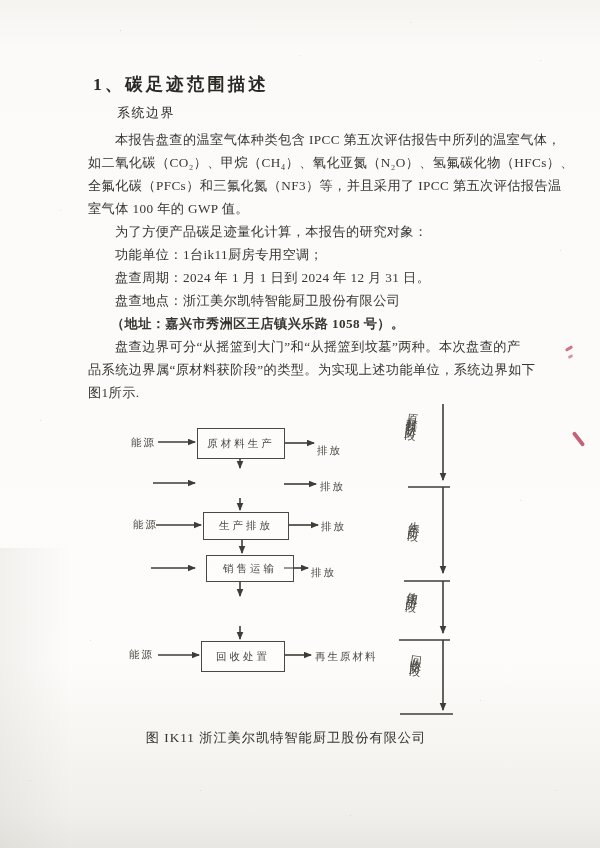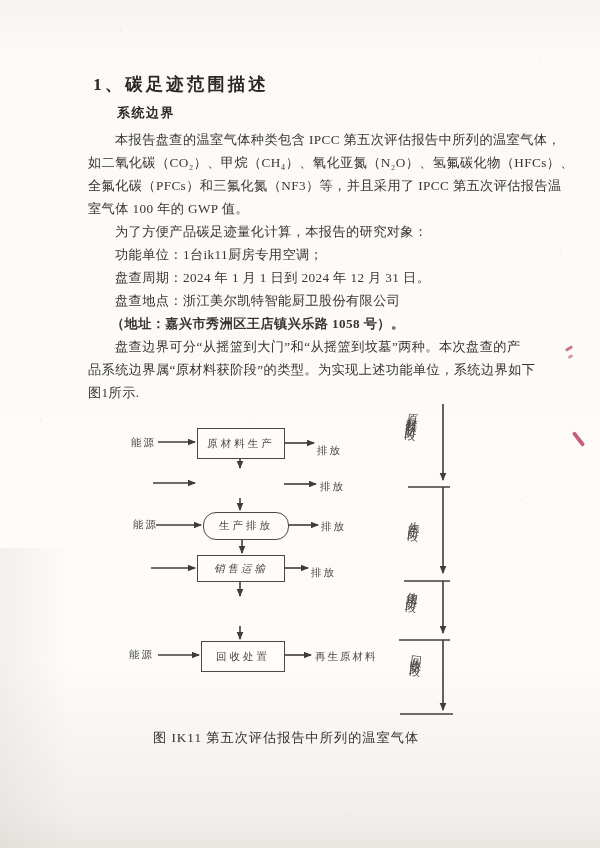--- a/index.html
+++ b/index.html
@@ -20,21 +20,21 @@
     position:absolute;left:0;bottom:0;width:70px;height:300px;
     background:linear-gradient(to right, rgba(190,188,182,0.18), rgba(190,188,182,0));
     pointer-events:none;
   }
   .heading{
     position:absolute;left:85px;top:72px;
     font-size:17.5px;font-weight:bold;letter-spacing:3px;color:#2b2925;margin-left:8px;
   }
   .subheading{
     position:absolute;left:117px;top:104px;
-    font-size:13px;font-weight:bold;letter-spacing:1.5px;color:#2b2925;
+    font-size:13px;font-weight:normal;letter-spacing:1.5px;color:#2b2925;
   }
   .bodytext{
     position:absolute;left:88px;top:128px;width:428px;
     font-size:13.2px;line-height:23px;letter-spacing:0.4px;color:#373530;
   }
   .line{white-space:nowrap;}
   .indent{padding-left:27px;}
   .indent-sm{padding-left:23px;font-weight:bold;}
   .diagram{position:absolute;left:0;top:400px;width:600px;height:335px;}
   .diagram svg{position:absolute;left:0;top:0;}
@@ -132,39 +132,39 @@
       <line x1="443" y1="181" x2="443" y2="233" stroke="#3f3d38" stroke-width="1.6" marker-end="url(#ah)"></line>
       <line x1="443" y1="240" x2="443" y2="310" stroke="#3f3d38" stroke-width="1.6" marker-end="url(#ah)"></line>
 
       <line x1="408" y1="87" x2="450" y2="87" stroke="#3f3d38" stroke-width="1.6"></line>
       <line x1="404" y1="181" x2="450" y2="181" stroke="#3f3d38" stroke-width="1.6"></line>
       <line x1="399" y1="240" x2="450" y2="240" stroke="#3f3d38" stroke-width="1.6"></line>
       <line x1="400" y1="314" x2="453" y2="314" stroke="#3f3d38" stroke-width="1.6"></line>
     </svg>
 
     <div class="fbox" style="left:197px;top:28px;width:86px;height:29px;">原材料生产</div>
-    <div class="fbox" style="left:203px;top:112px;width:84px;height:26px;border-radius:13px;">生产排放</div>
-    <div class="fbox" style="left:197px;top:155px;width:86px;height:25px;font-style:italic;">销售运输</div>
+    <div class="fbox" style="left:203px;top:112px;width:84px;height:26px;">生产排放</div>
+    <div class="fbox" style="left:206px;top:155px;width:86px;height:25px;">销售运输</div>
     <div class="fbox" style="left:201px;top:241px;width:82px;height:29px;">回收处置</div>
 
     <div class="flabel" style="left:131px;top:36px;">能源</div>
     <div class="flabel" style="left:133px;top:118px;">能源</div>
     <div class="flabel" style="left:129px;top:248px;">能源</div>
 
     <div class="flabel" style="left:317px;top:44px;">排放</div>
     <div class="flabel" style="left:320px;top:80px;">排放</div>
     <div class="flabel" style="left:321px;top:120px;">排放</div>
     <div class="flabel" style="left:311px;top:166px;">排放</div>
     <div class="flabel" style="left:315px;top:250px;">再生原材料</div>
 
     <div class="vstage" style="left:406px;top:5px;">原材料获阶段</div>
     <div class="vstage" style="left:408px;top:112px;">生产阶段</div>
     <div class="vstage" style="left:406px;top:183px;">使用阶段</div>
     <div class="vstage" style="left:410px;top:247px;">回收阶段</div>
   </div>
 
-  <div class="caption">图 IK11 第五次评估报告中所列的温室气体</div>
+  <div class="caption">图 IK11 浙江美尔凯特智能厨卫股份有限公司</div>
 
   <div class="redmark rm1a"></div>
   <div class="redmark rm1b"></div>
   <div class="redmark rm2"></div>
 
 </div>
 
 </body></html>

